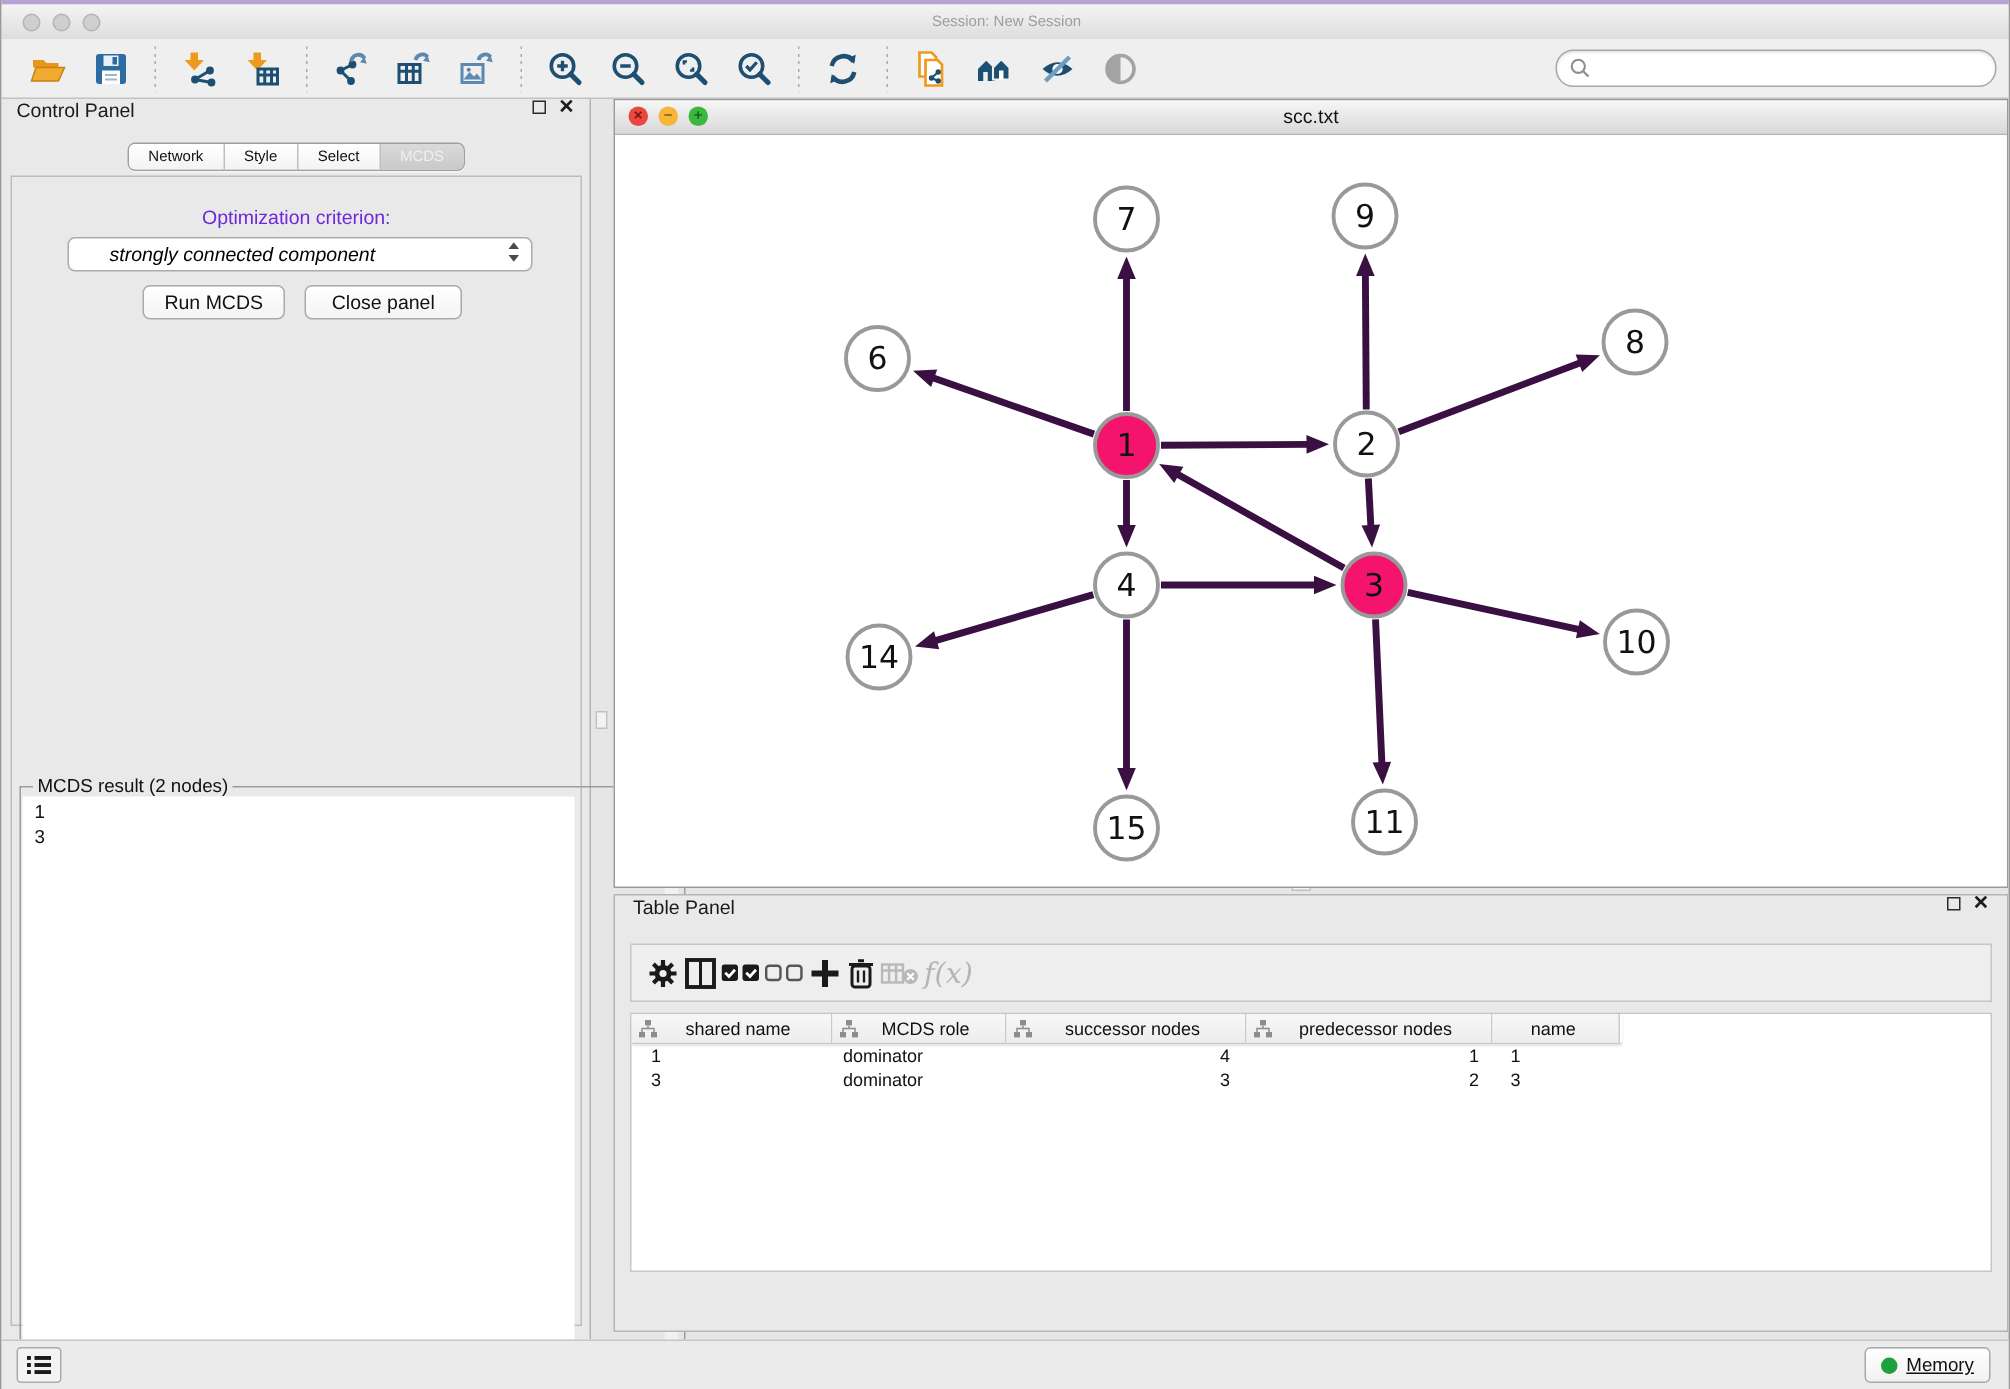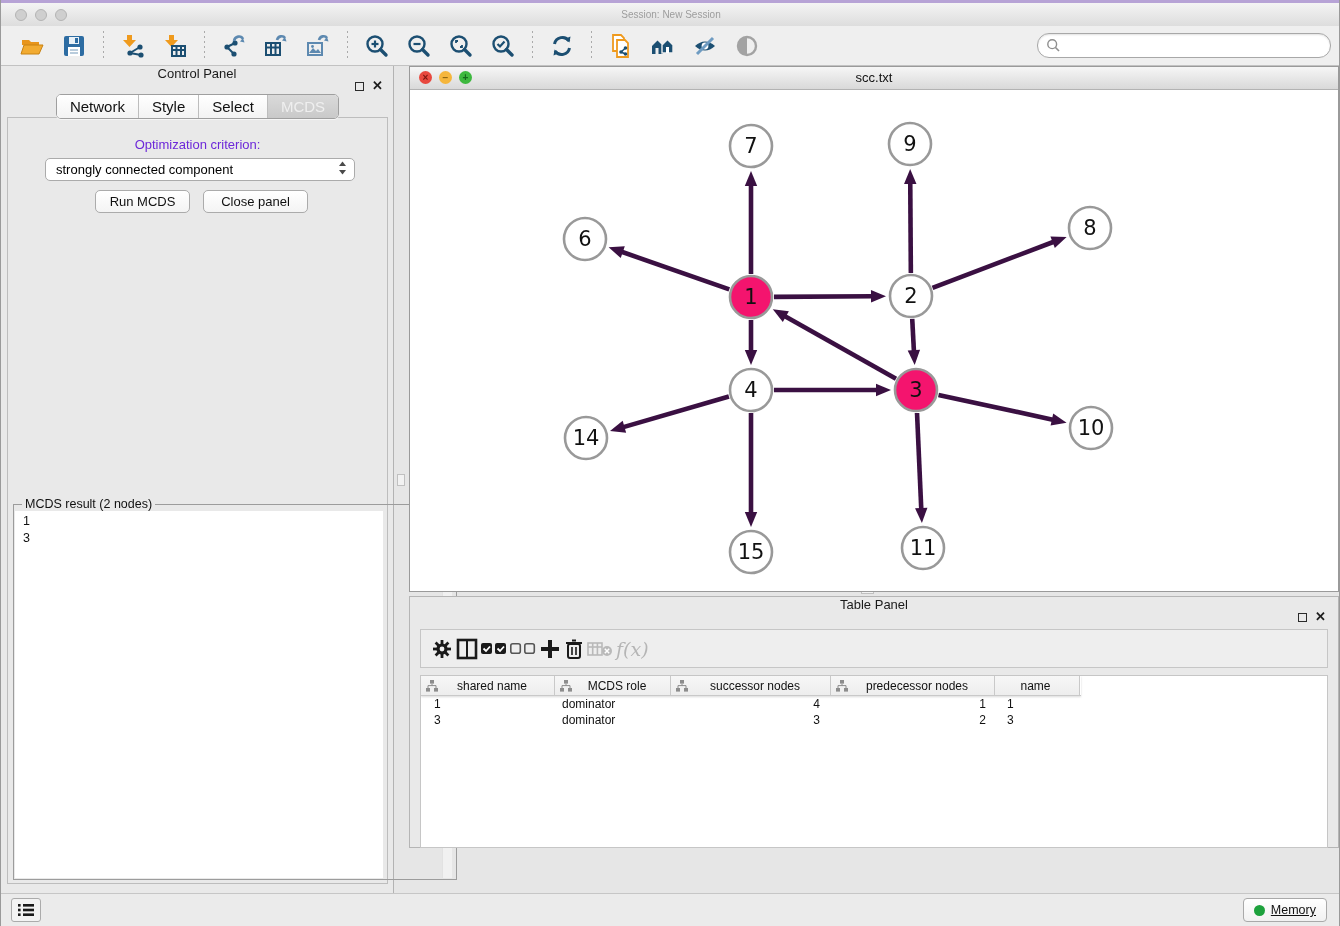--- a/index.html
+++ b/index.html
@@ -22,64 +22,64 @@
   .tb-sep{width:1px;height:30px;margin:0 8px;flex:0 0 auto;
     background-image:repeating-linear-gradient(#aaa 0 2px,transparent 2px 5px);}
   #search-wrap{margin-left:auto;width:292px;height:23px;background:#fff;
     border:1px solid #a8a8a8;border-radius:12px;display:flex;align-items:center;
     box-shadow:inset 0 1px 2px rgba(0,0,0,.12);}
   #search-input{border:none;outline:none;background:transparent;flex:1;height:18px;
     font-size:12px;padding:0 8px 0 4px;}
   
   #control-panel{left:0;top:66px;width:393px;height:827px;background:#e9e9e9;
     border-right:1px solid #b3b3b3;box-sizing:border-box;}
-  .panel-head{height:28px;display:flex;align-items:center;padding:0 10px;flex-direction:column;}
+  .panel-head{height:28px;display:flex;align-items:flex-start;padding:0 10px;}
   .panel-title{font-size:13px;color:#1a1a1a;}
   .win-btns{margin-left:auto;display:flex;align-items:center;gap:8px;}
   .float-ic{width:9px;height:9px;border:1.6px solid #2b2b2b;box-sizing:border-box;}
   .close-ic{font-size:13px;font-weight:bold;color:#1d1d1d;line-height:10px;}
   .seg{display:inline-flex;border:1px solid #9f9f9f;border-radius:5px;overflow:hidden;
        background:#fff;box-shadow:0 1px 0 rgba(255,255,255,.6);}
-  .seg .tab{padding:3px 13px;font-size:15px;color:#111;background:linear-gradient(#ffffff,#f3f3f3);
+  .seg .tab{padding:3px 13px;font-size:10px;color:#111;background:linear-gradient(#ffffff,#f3f3f3);
        border-left:1px solid #bdbdbd;white-space:nowrap;}
   .seg .tab:first-child{border-left:none;}
   .seg .tab.sel{background:linear-gradient(#dadada,#c9c9c9);color:#efefef;}
   #cp-tabs{left:0;top:94px;width:393px;text-align:center;}
   #cp-content{left:6px;top:117px;width:381px;height:767px;border:1px solid #bdbdbd;
     background:#e9e9e9;box-sizing:border-box;}
   #opt-label{left:0;top:137px;width:393px;text-align:center;font-size:13px;color:#6d28d9;}
   #opt-select{left:44px;top:158px;width:310px;height:23px;background:#fff;
     border:1px solid #ababab;border-radius:5px;display:flex;align-items:center;
-    font-size:13px;box-sizing:border-box;padding-left:10px;}
+    font-size:13px;box-sizing:border-box;padding-left:27px;font-style:italic;}
   #opt-select .chev{margin-left:auto;margin-right:7px;}
   .btn{position:absolute;height:23px;background:linear-gradient(#ffffff,#f4f4f4);
     border:1px solid #ababab;border-radius:5px;font-size:13px;color:#111;
     display:flex;align-items:center;justify-content:center;box-sizing:border-box;}
   #run-btn{left:94px;top:190px;width:95px;}
   #closepanel-btn{left:202px;top:190px;width:105px;}
-  #result-box{left:12px;top:504px;width:444px;height:376px;border:1px solid #9c9c9c;
+  #result-box{left:12px;top:524px;width:444px;height:376px;border:1px solid #9c9c9c;
     box-sizing:border-box;}
   #result-legend{position:absolute;left:8px;top:-8px;background:#e9e9e9;padding:0 3px;
     font-size:12.5px;color:#111;white-space:nowrap;}
   #result-list{position:absolute;left:1px;top:6px;width:368px;height:367px;background:#fff;
     font-size:12.5px;color:#111;padding:2px 0 0 8px;box-sizing:border-box;}
   #result-list .ln{line-height:17px;}
   #result-scroll{position:absolute;right:4px;top:6px;width:9px;height:367px;
     background:#f1f1f1;border-left:1px solid #e2e2e2;}
   
   #net-win{left:408px;top:66px;width:930px;height:526px;border:1px solid #9a9a9a;
     background:#fff;box-sizing:border-box;}
   #net-titlebar{height:22px;background:linear-gradient(#f6f6f6,#d9d9d9);
     border-bottom:1px solid #b3b3b3;position:relative;}
   .tl2{position:absolute;top:4px;width:13px;height:13px;border-radius:50%;
     font-size:10px;font-weight:bold;text-align:center;line-height:13px;box-sizing:border-box;}
   #net-title{width:100%;text-align:center;font-size:13px;line-height:22px;color:#111;}
   #graph-svg{display:block;}
   
-  #table-panel{left:408px;top:596px;width:930px;height:252px;background:#e9e9e9;
+  #table-panel{left:408px;top:596px;width:930px;height:292px;background:#e9e9e9;
     border:1px solid #b5b5b5;box-sizing:border-box;}
   #tp-toolbar{position:absolute;left:10px;top:32px;width:908px;height:39px;
     border:1px solid #c6c6c6;background:#eeeeee;display:flex;align-items:center;
     padding:0 10px;box-sizing:border-box;gap:3px;}
   .tp-ic{display:flex;align-items:center;justify-content:center;height:26px;}
   .fx{font-family:"DejaVu Serif",serif;font-style:italic;font-size:19px;color:#b5b5b5;}
   #tp-table{position:absolute;left:10px;top:78px;width:908px;height:173px;background:#fff;
     border:1px solid #c6c6c6;box-sizing:border-box;overflow:hidden;}
   #tp-header{display:flex;height:19px;border-bottom:1px solid #c9c9c9;
     box-shadow:0 1px 2px rgba(0,0,0,.15);}

